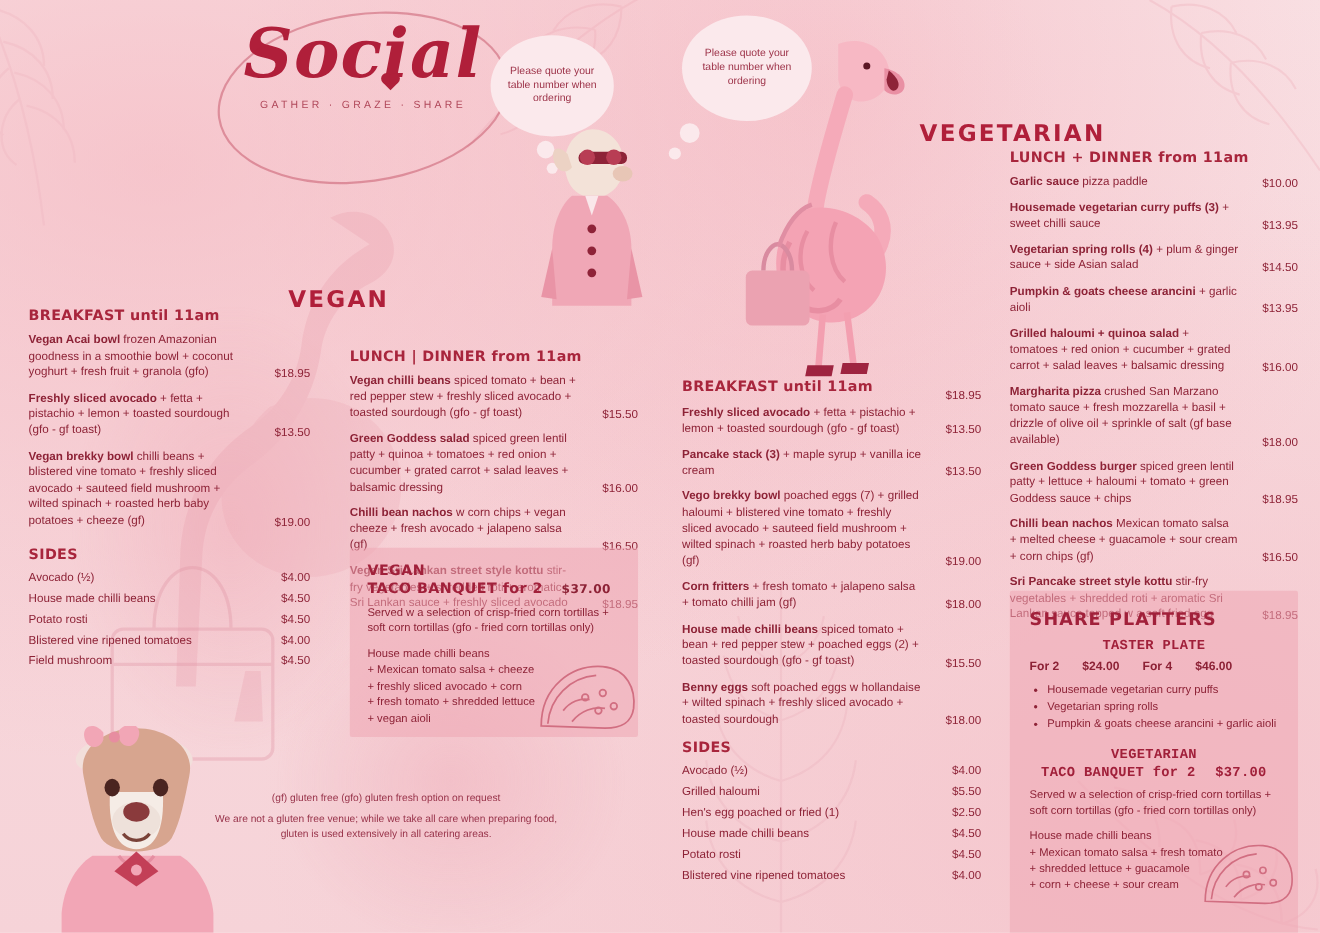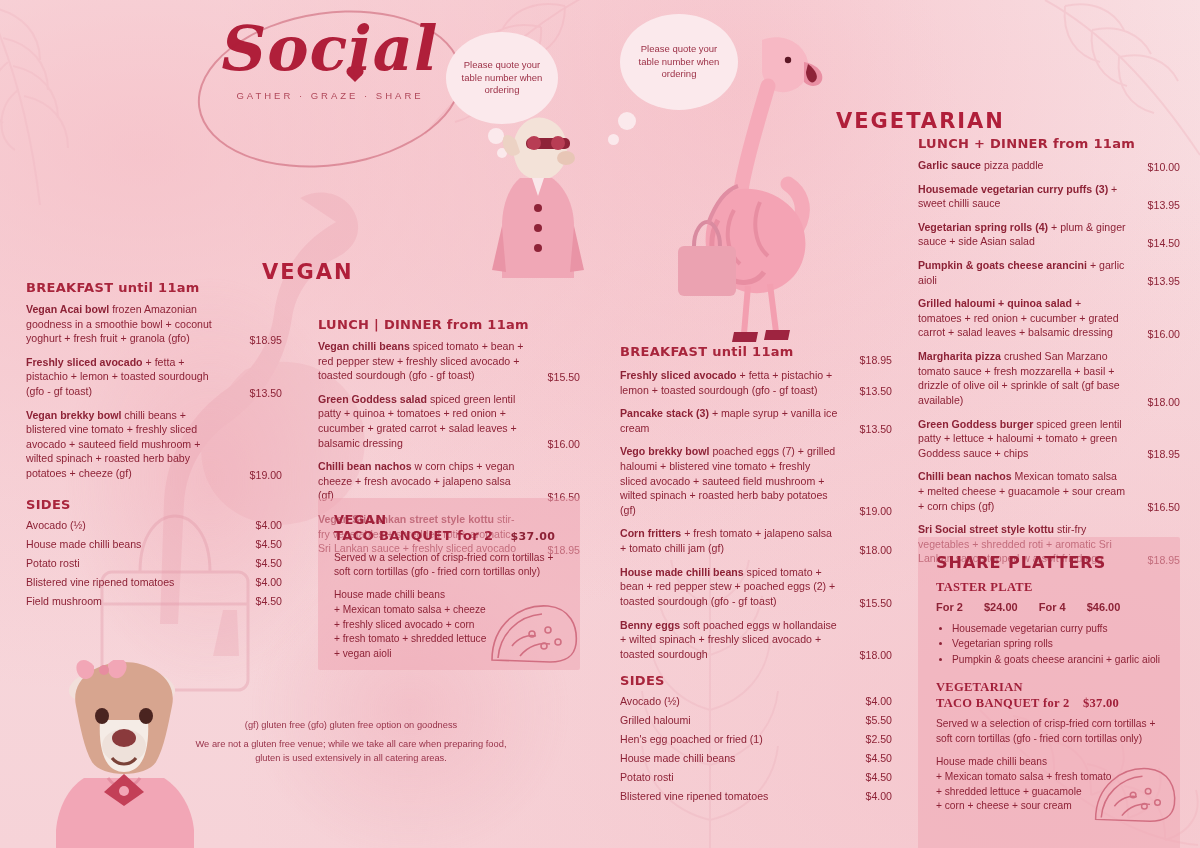--- a/index.html
+++ b/index.html
@@ -88,21 +88,21 @@
     font-size:13px;color:#a1203a;letter-spacing:.4px;line-height:1.25;
   }
   .panel .p{font-size:10.2px;line-height:1.45;color:#8d2236;margin:0 0 8px 0;}
   .panel .amt{font-size:11px;font-weight:bold;color:#8d2236;}
 
   .share{
     position:absolute;left:918px;top:537px;width:262px;height:342px;
     background:rgba(238,168,180,.55);border-radius:2px;padding:16px 18px;box-sizing:border-box;
   }
   .share h3{margin:0 0 8px 0;font-family:"DejaVu Sans",sans-serif;font-size:16px;letter-spacing:1px;color:#a1203a;}
-  .share h5{margin:0 0 6px 0;font-family:Liberation Serif, serif;font-size:12.5px;color:#a1203a;letter-spacing:.3px;}
+  .share h5{margin:0 0 6px 0;font-family:Liberation Mono, monospace;font-size:12.5px;color:#a1203a;letter-spacing:.3px;text-align:center;}
   .share .pricerow{font-size:11px;font-weight:bold;color:#8d2236;margin-bottom:8px;}
   .share .pricerow span{margin-right:18px;}
   .share ul{margin:0 0 12px 0;padding-left:16px;}
   .share li{font-size:10.2px;line-height:1.5;color:#8d2236;}
 
   
   .foot{position:absolute;left:186px;top:720px;width:330px;text-align:center;}
   .foot .legend{font-size:9.3px;color:#98334a;margin-bottom:8px;}
   .foot .dis{font-size:9.3px;line-height:1.5;color:#98334a;}
 
@@ -425,21 +425,21 @@
     </div>
     <div class="item">
       <div class="nm"><b>Green Goddess burger</b><span> spiced green lentil patty + lettuce + haloumi + tomato + green Goddess sauce + chips</span></div>
       <div class="price">$18.95</div>
     </div>
     <div class="item">
       <div class="nm"><b>Chilli bean nachos</b><span> Mexican tomato salsa + melted cheese + guacamole + sour cream + corn chips (gf)</span></div>
       <div class="price">$16.50</div>
     </div>
     <div class="item">
-      <div class="nm"><b>Sri Social street style kottu</b><span> stir-fry vegetables + shredded roti + aromatic Sri Lankan sauce topped w a soft fried egg</span></div>
+      <div class="nm"><b>Sri Pancake street style kottu</b><span> stir-fry vegetables + shredded roti + aromatic Sri Lankan sauce topped w a soft fried egg</span></div>
       <div class="price">$18.95</div>
     </div>
   </div>
 
   <div class="share">
     <h3>SHARE PLATTERS</h3>
     <h5>TASTER PLATE</h5>
     <div class="pricerow">
       <span>For 2</span>
       <span>$24.00</span>
@@ -469,17 +469,17 @@
       <path d="M26 46 c6 -8 16 -12 24 -10"></path>
         <path d="M34 56 c8 -10 20 -14 30 -12"></path>
       <circle cx="46" cy="34" r="3"></circle>
         <circle cx="62" cy="30" r="3"></circle>
         <circle cx="58" cy="46" r="3"></circle>
         <circle cx="72" cy="42" r="3"></circle>
     </g>
   </svg>
 
   <div class="foot">
-    <div class="legend">(gf) gluten free   (gfo) gluten free option on goodness</div>
+    <div class="legend">(gf) gluten free   (gfo) gluten fresh option on request</div>
     <div class="dis">We are not a gluten free venue; while we take all care when preparing food, gluten is used extensively in all catering areas.</div>
   </div>
 
 </div>
 
 </body></html>

